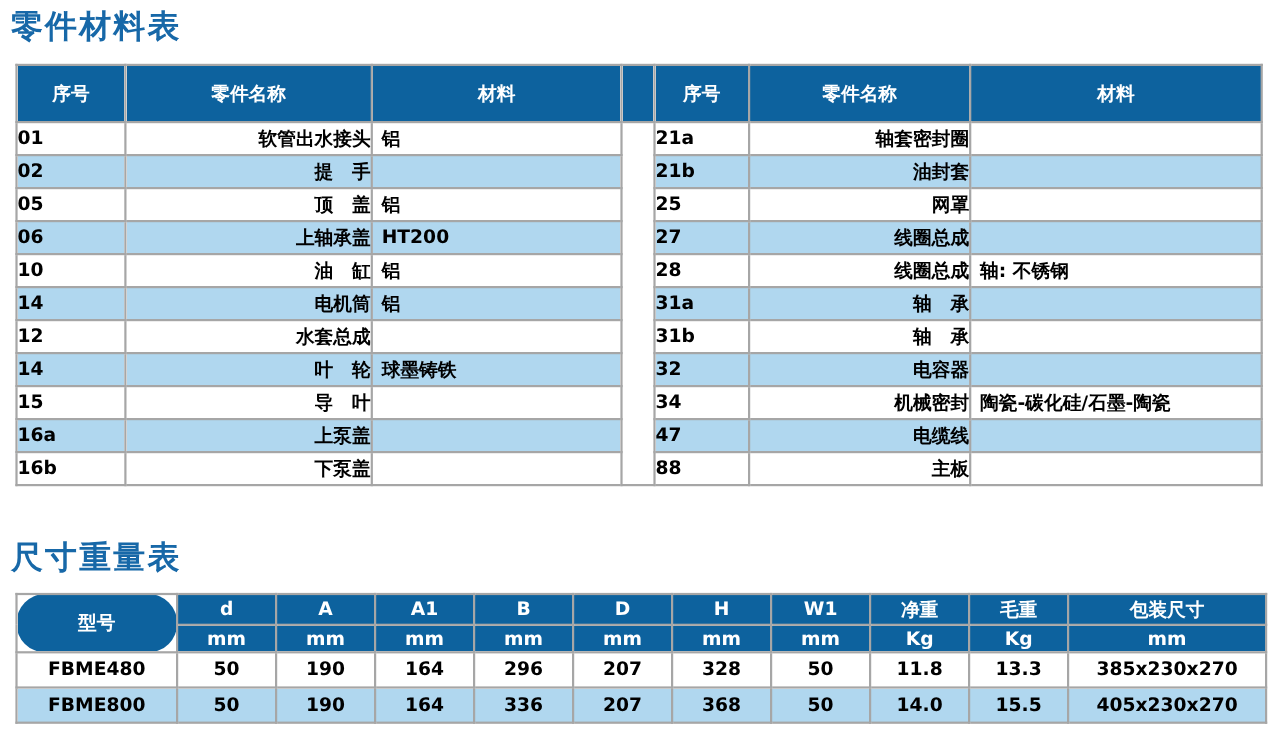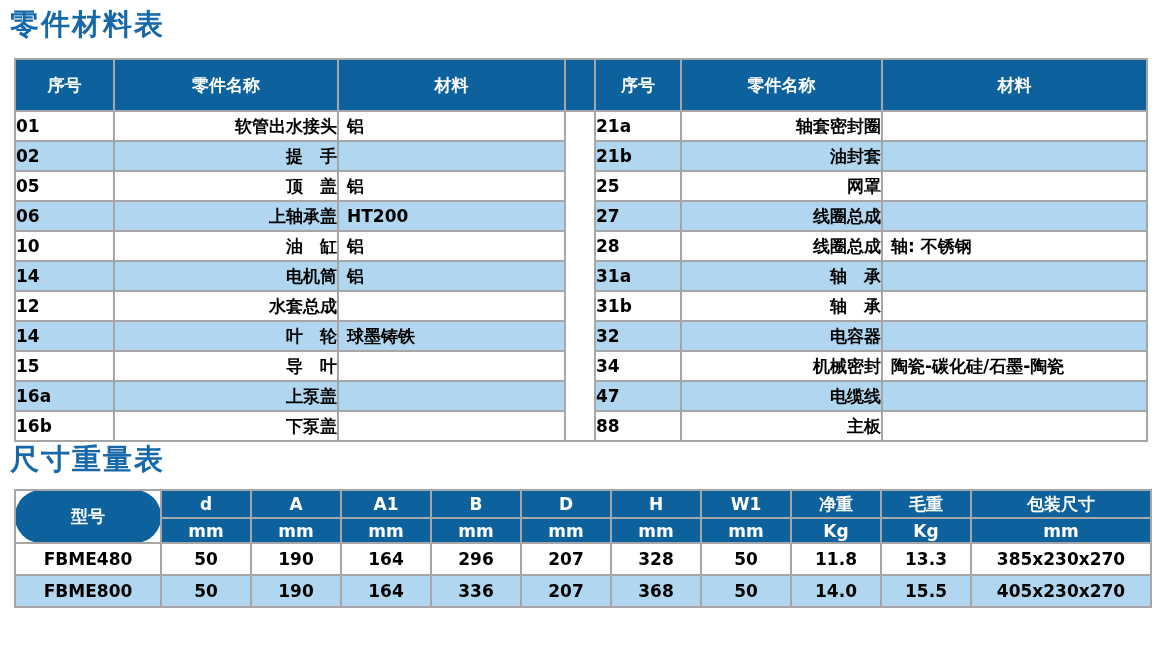--- a/index.html
+++ b/index.html
@@ -12,21 +12,21 @@
 
   .section-title {
     font-size: 29px;
     font-weight: bold;
     color: #1768A8;
     letter-spacing: 2px;
     line-height: 34px;
     margin-left: 10px;
   }
   #parts-title { padding-top: 7px; margin-bottom: 17px; }
-  #dims-title  { margin-bottom: 13px; }
+  #dims-title  { margin-top: 50px; margin-bottom: 13px; font-family: Liberation Mono, monospace; }
 
   table {
     border-collapse: collapse;
     table-layout: fixed;
     margin-left: 14px;
     font-weight: bold;
     color: #000000;
   }
   th, td {
     border: 2px solid #A6A6A6;

